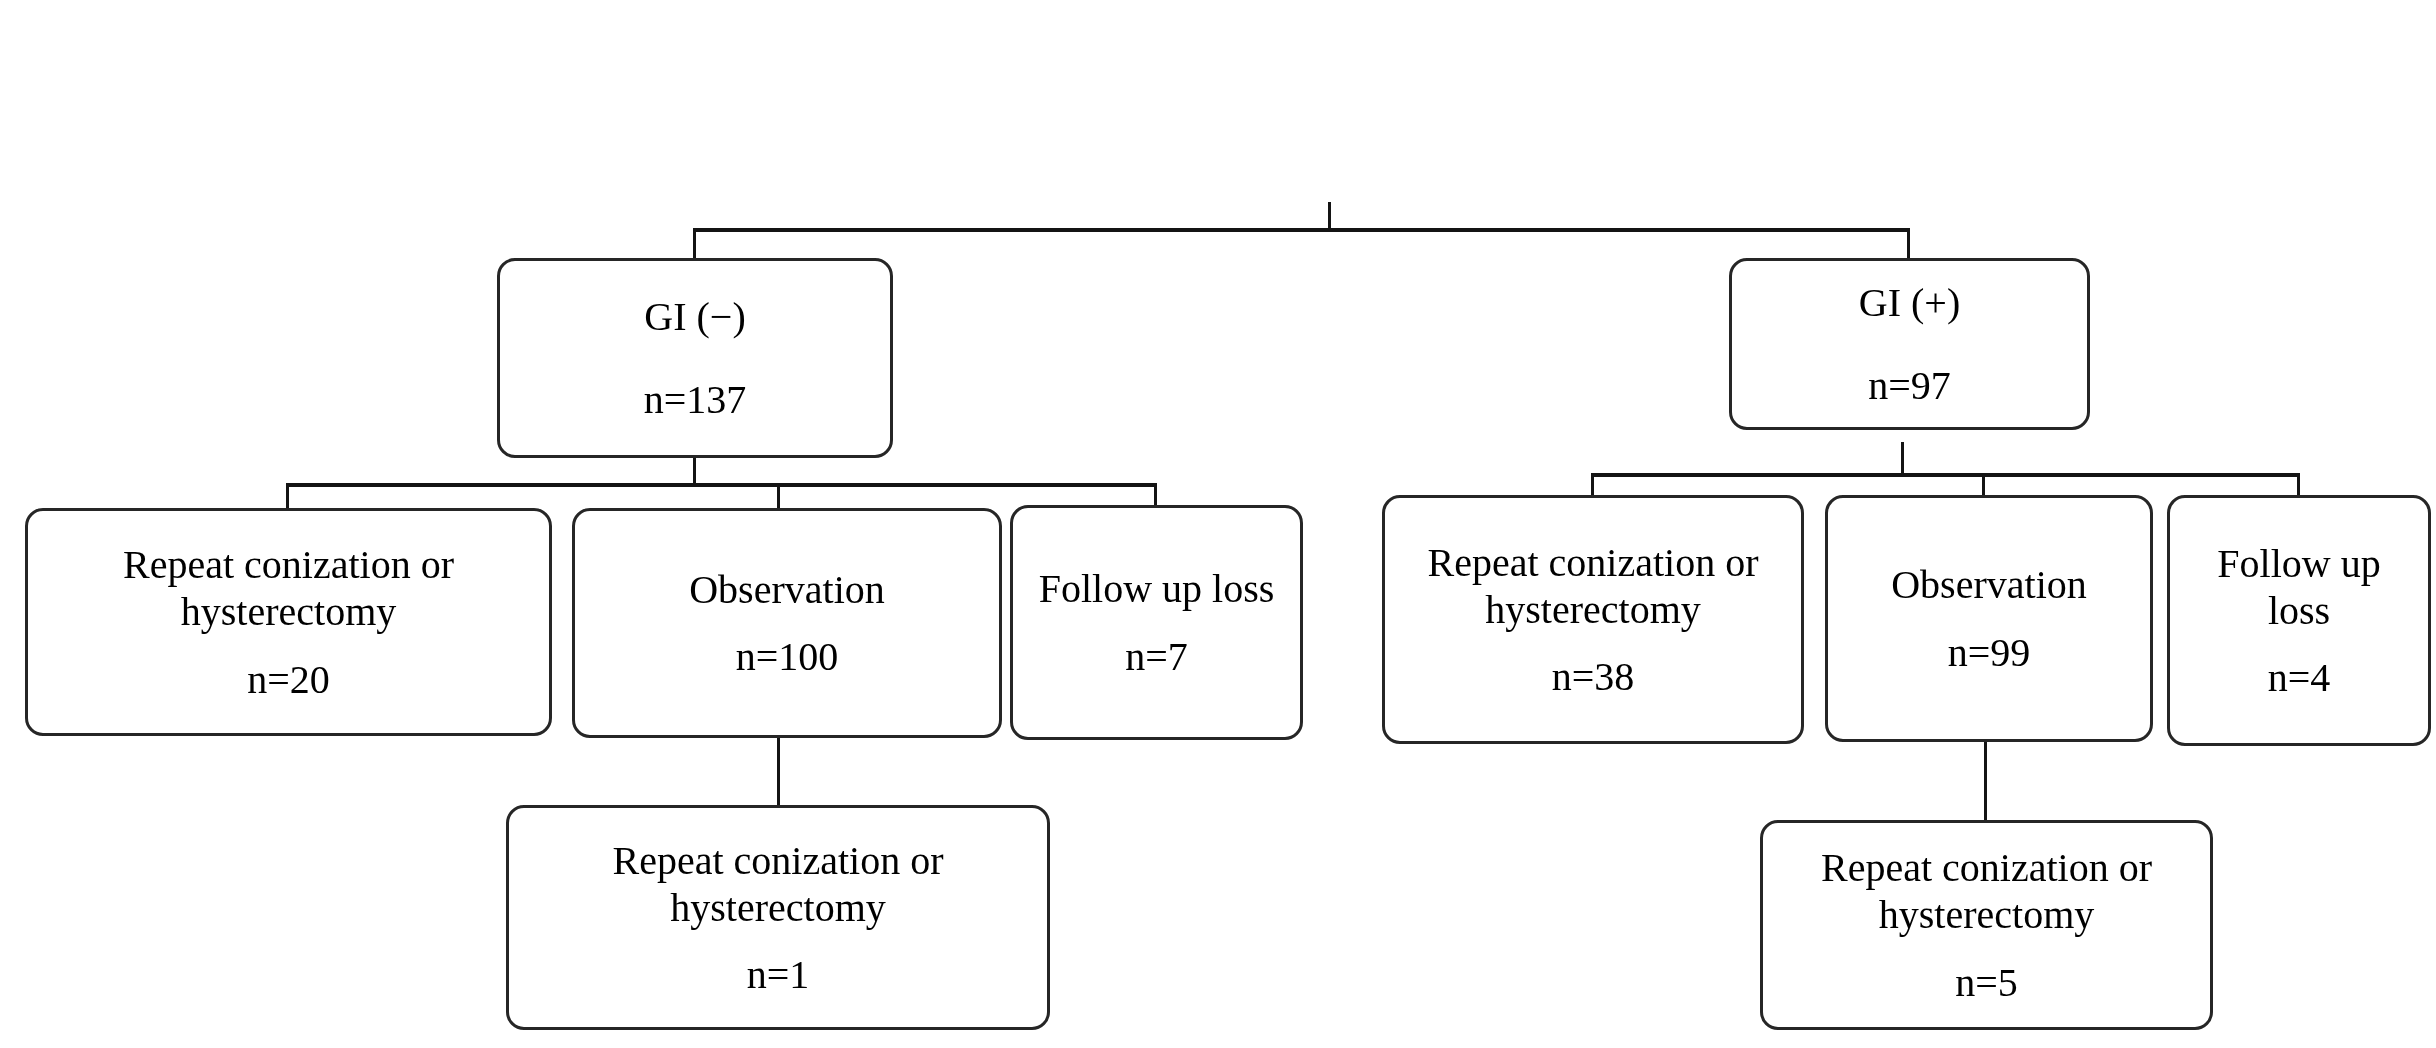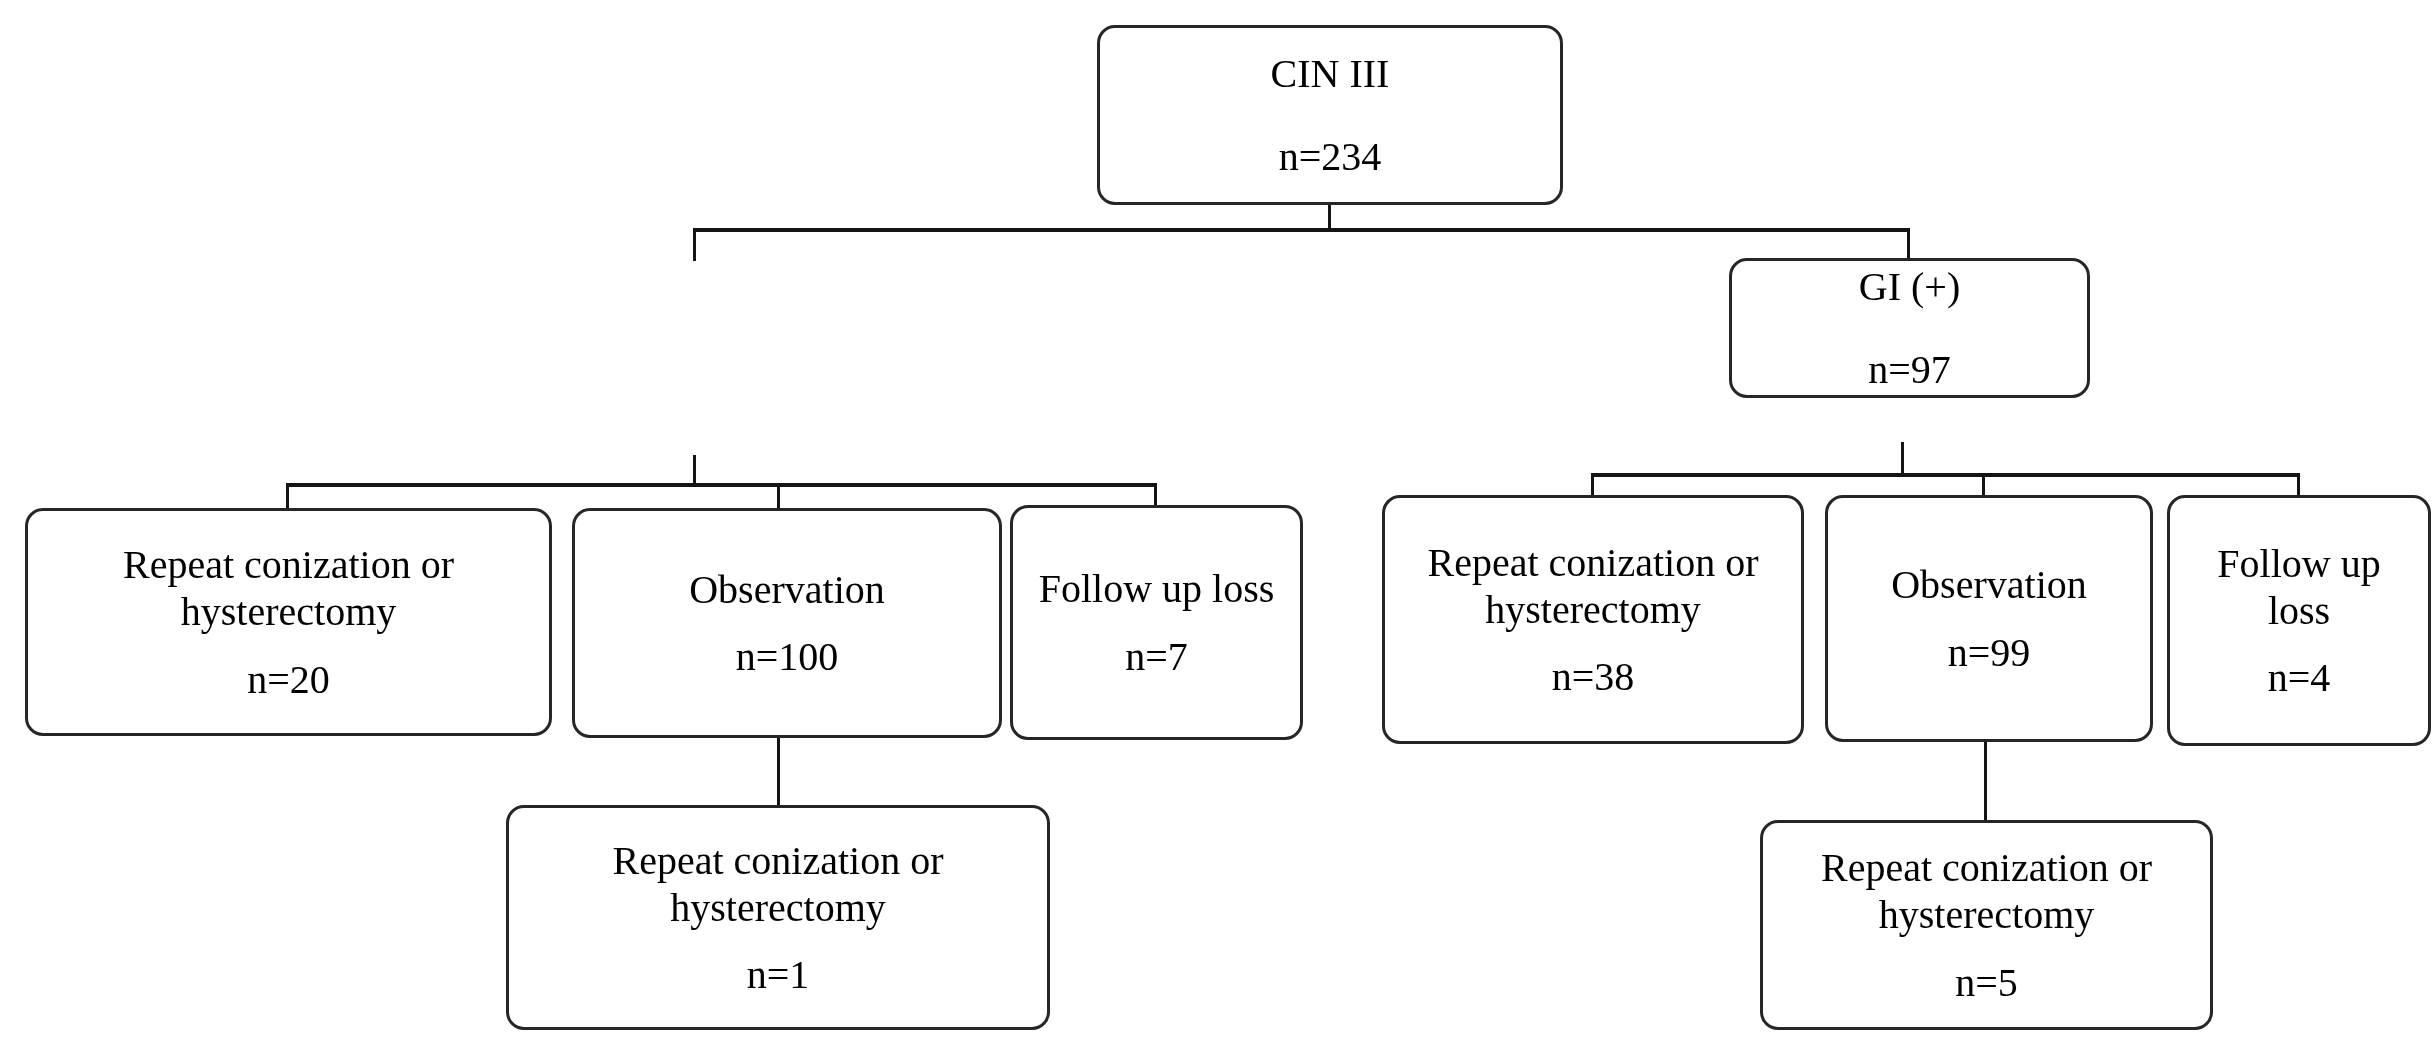--- a/index.html
+++ b/index.html
@@ -60,27 +60,27 @@
 
   <div class="line" style="left:1901px; top:442px; width:3px; height:35px;"></div>
   <div class="line" style="left:1591px; top:473px; width:709px; height:4px;"></div>
   <div class="line" style="left:1591px; top:473px; width:3px; height:25px;"></div>
   <div class="line" style="left:1982px; top:473px; width:3px; height:25px;"></div>
   <div class="line" style="left:2297px; top:473px; width:3px; height:25px;"></div>
 
   <div class="line" style="left:777px; top:735px; width:3px; height:73px;"></div>
   <div class="line" style="left:1984px; top:739px; width:3px; height:84px;"></div>
 
-  <div class="node gap-lg" style="left:1097px; top:25px; width:466px; height:180px;">
-    <div>CIN III</div>
-    <div class="count">n=234</div>
+
+  <div class="node gap-lg" style="left:497px; top:258px; width:396px; height:200px;">
+    <div>GI (−)</div>
+    <div class="count">n=137</div>
   </div>
 
-
-  <div class="node gap-lg" style="left:1729px; top:258px; width:361px; height:140px;">
+  <div class="node gap-lg" style="left:1729px; top:258px; width:361px; height:172px;">
     <div>GI (+)</div>
     <div class="count">n=97</div>
   </div>
 
   <div class="node" style="left:25px; top:508px; width:527px; height:228px;">
     <div>Repeat conization or hysterectomy</div>
     <div class="count">n=20</div>
   </div>
 
   <div class="node" style="left:572px; top:508px; width:430px; height:230px;">

